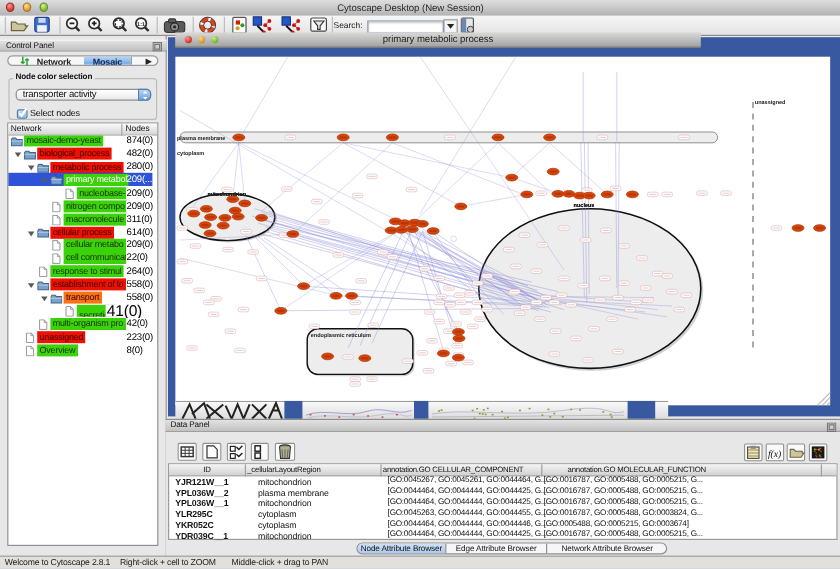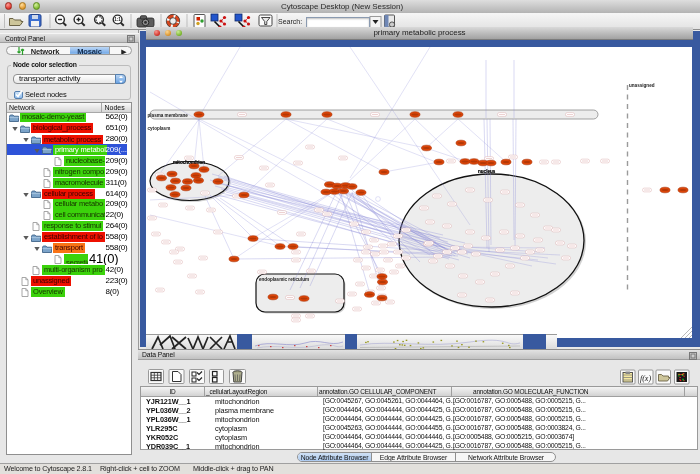--- a/index.html
+++ b/index.html
@@ -70,21 +70,21 @@
 <rect x="370" y="16.5" width="11" height="11" fill="#f4f4f4" stroke="#9a9a9a" stroke-width="1"></rect>
 <path d="M372.5 20 L378.5 20 L375.5 24 Z" fill="#222"></path>
 <rect x="384.5" y="15" width="10" height="12" rx="1" fill="#e9e9e9" stroke="#555" stroke-width="1"></rect>
 <rect x="384.5" y="15" width="4" height="12" fill="#6f87b5"></rect>
 <circle cx="392" cy="24.5" r="2.6" fill="#cccccc" stroke="#333" stroke-width="0.8"></circle>
 </svg>
 <div class="abs" style="left:278px;top:14px;font-size:7px;color:#1c1c1c;line-height:15px">Search:</div>
 <div class="abs" style="left:306px;top:16.5px;width:64px;height:11px;background:#ffffff;border:1px solid #8a9ab0;box-shadow:inset 0 1px 2px rgba(0,0,0,.25)"></div>
 
 <div class="abs" style="left:140px;top:31px;width:560px;height:316px;background:#38599f"></div>
-<div class="abs" style="left:146px;top:27px;width:547px;height:12.5px;background:linear-gradient(#d9d9d9,#a2a2a2);border-bottom:1px solid #7c7c7c">
+<div class="abs" style="left:146px;top:27px;width:438px;height:12.5px;background:linear-gradient(#d9d9d9,#a2a2a2);border-bottom:1px solid #7c7c7c">
   <div class="abs" style="left:7.7px;top:2.8px;width:6.4px;height:6.4px;border-radius:50%;background:radial-gradient(circle at 35% 30%,#f8958d,#d63c32 60%,#a81a10)"></div>
   <div class="abs" style="left:18.7px;top:2.8px;width:6.4px;height:6.4px;border-radius:50%;background:radial-gradient(circle at 35% 30%,#fbd795,#e09b34 60%,#b87410)"></div>
   <div class="abs" style="left:29.7px;top:2.8px;width:6.4px;height:6.4px;border-radius:50%;background:radial-gradient(circle at 35% 30%,#cdeb97,#82bb36 60%,#579312)"></div>
   <div style="text-align:center;font-size:8px;letter-spacing:-0.05px;line-height:12.5px;color:#1d1d1d">primary metabolic process</div>
 </div>
 <svg width="546" height="291" viewBox="146 47 546 291" style="position:absolute;left:146px;top:47px">
 <rect x="146" y="47" width="546" height="291" fill="#ffffff"></rect>
 <rect x="150" y="110" width="448" height="9" rx="4.5" fill="#ededed" stroke="#8a8a8a" stroke-width="0.8"></rect>
 <ellipse cx="190.7" cy="182.2" rx="40" ry="19.8" fill="#666" opacity="0.3"></ellipse>
 <ellipse cx="189.5" cy="181" rx="39.5" ry="19.5" fill="#ededed" stroke="#111111" stroke-width="1.2"></ellipse>
@@ -616,27 +616,27 @@
 
 <div class="abs" style="left:6px;top:102px;width:126px;height:353px;background:#ffffff;border:1px solid #8f8f8f"></div>
 <div class="abs" style="left:7px;top:103px;width:124px;height:9.5px;background:linear-gradient(#fafafa,#d6d6d6);border-bottom:1px solid #a8a8a8">
   <div style="position:absolute;left:2px;font-size:7px;line-height:9.5px;color:#111">Network</div>
   <div style="position:absolute;left:97.5px;font-size:7px;line-height:9.5px;color:#111">Nodes</div>
   <div style="position:absolute;left:94px;top:0;width:1px;height:9.5px;background:#a8a8a8"></div>
 </div>
 <div class="abs" style="left:7px;top:112.5px;width:124px;height:341px;overflow:hidden">
 <div class="abs" style="left:0;top:-113px;width:148px;height:460px">
 <div style="position:absolute;left:13px;top:112.7px;max-width:86.5px;overflow:hidden;height:10.2px;background:#3bd20b;color:#173300;font-size:7.5px;letter-spacing:-0.2px;line-height:10.2px;white-space:nowrap;padding:0 2px">mosaic-demo-yeast</div>
-<div style="position:absolute;left:97.5px;top:112.7px;height:10.2px;font-size:8px;letter-spacing:-0.2px;line-height:10.2px;color:#000000;background:#ffffff;padding-left:1px">562(0)</div>
+<div style="position:absolute;left:97.5px;top:112.7px;height:10.2px;font-size:8px;letter-spacing:-0.2px;line-height:10.2px;color:#000000;background:#ffffff;padding-left:1px">874(0)</div>
 <svg width="10" height="9" viewBox="0 0 10 9" style="position:absolute;left:2px;top:114.2px">
         <path d="M0.5 7.5 L0.5 2.2 L1.3 1 L4 1 L5 2.2 L9.5 2.2 L9.5 7.5 Z" fill="#7ba3c9" stroke="#42658a" stroke-width="0.9"></path>
         <path d="M0.5 3.6 L9.5 3.6" stroke="#a5c4de" stroke-width="1"></path>
       </svg>
 <div style="position:absolute;left:24px;top:123.6px;max-width:75.5px;overflow:hidden;height:10.2px;background:#ee1000;color:#3d0000;font-size:7.5px;letter-spacing:-0.2px;line-height:10.2px;white-space:nowrap;padding:0 2px">biological_process</div>
-<div style="position:absolute;left:97.5px;top:123.6px;height:10.2px;font-size:8px;letter-spacing:-0.2px;line-height:10.2px;color:#000000;background:#ffffff;padding-left:1px">651(0)</div>
+<div style="position:absolute;left:97.5px;top:123.6px;height:10.2px;font-size:8px;letter-spacing:-0.2px;line-height:10.2px;color:#000000;background:#ffffff;padding-left:1px">482(0)</div>
 <svg width="6" height="6" viewBox="0 0 6 6" style="position:absolute;left:5px;top:126.6px">
         <path d="M0.3 1 L5.7 1 L3 5 Z" fill="#5a5a5a"></path>
       </svg>
 <svg width="10" height="9" viewBox="0 0 10 9" style="position:absolute;left:13px;top:125.1px">
         <path d="M0.5 7.5 L0.5 2.2 L1.3 1 L4 1 L5 2.2 L9.5 2.2 L9.5 7.5 Z" fill="#7ba3c9" stroke="#42658a" stroke-width="0.9"></path>
         <path d="M0.5 3.6 L9.5 3.6" stroke="#a5c4de" stroke-width="1"></path>
       </svg>
 <div style="position:absolute;left:35px;top:135px;max-width:64.5px;overflow:hidden;height:10.2px;background:#ee1000;color:#3d0000;font-size:7.5px;letter-spacing:-0.2px;line-height:10.2px;white-space:nowrap;padding:0 2px">metabolic process</div>
 <div style="position:absolute;left:97.5px;top:134.5px;height:10.2px;font-size:8px;letter-spacing:-0.2px;line-height:10.2px;color:#000000;background:#ffffff;padding-left:1px">280(0)</div>
 <svg width="6" height="6" viewBox="0 0 6 6" style="position:absolute;left:16px;top:137.5px">

